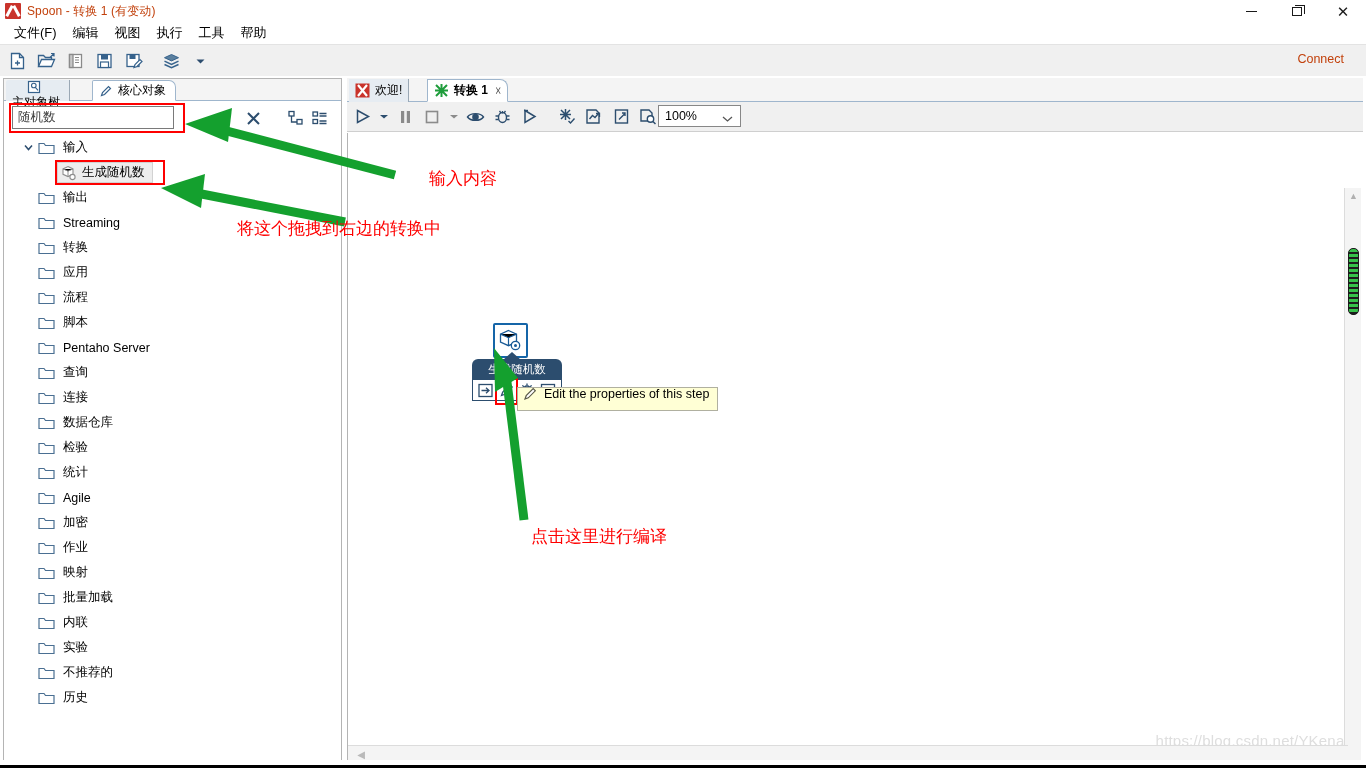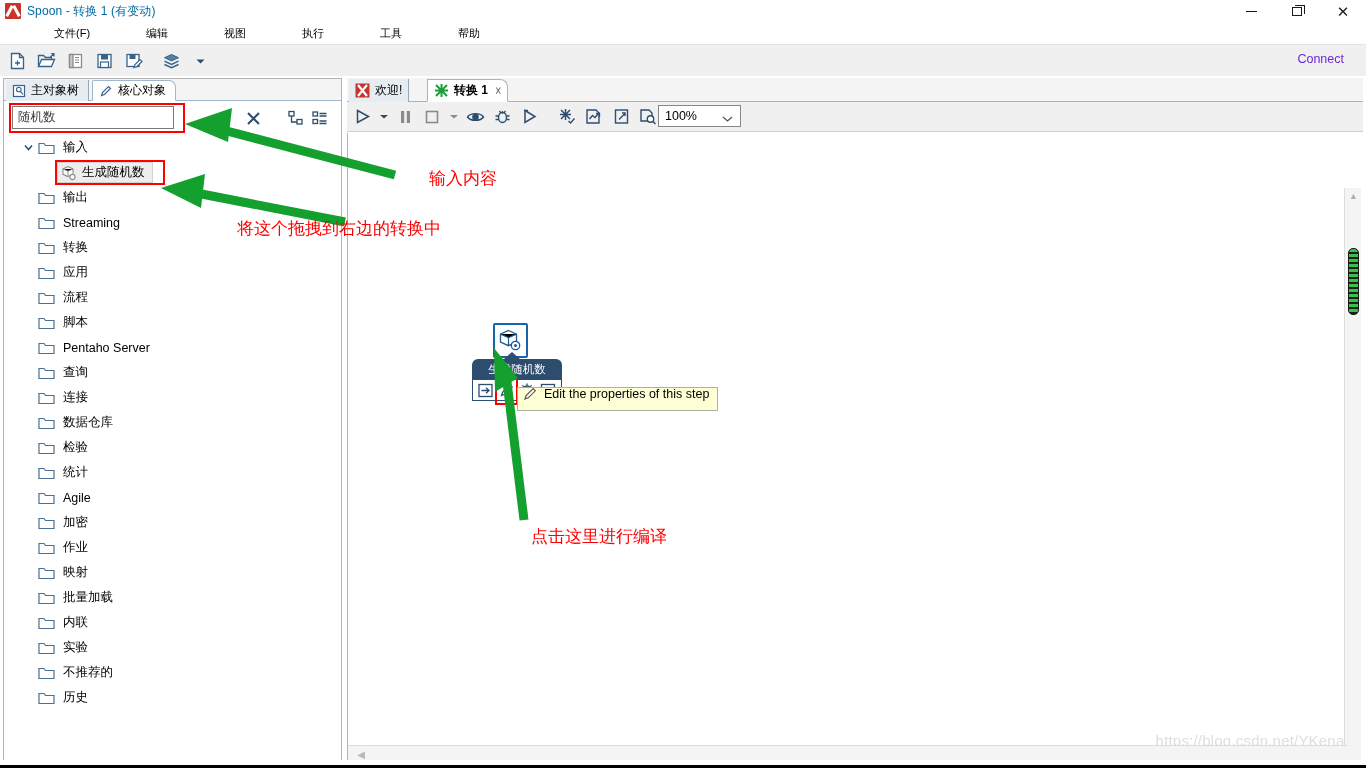--- a/index.html
+++ b/index.html
@@ -29,21 +29,21 @@
     width: 16px; height: 16px; margin-left: 5px; margin-right: 6px;
     background: #c9332b; position: relative; border-radius: 1px;
     flex: none;
   }
   .title-icon::before, .title-icon::after {
     content: ""; position: absolute; background: #fff;
   }
   .title-icon::before { left: 3px; top: 2px; width: 3px; height: 12px; transform: rotate(28deg); }
   .title-icon::after  { right: 3px; top: 2px; width: 3px; height: 12px; transform: rotate(-28deg); }
   .title-text {
-    font-size: 12px; color: #0369a1; letter-spacing: .1px; white-space: nowrap;
+    font-size: 12px; color: #c2410c; letter-spacing: .1px; white-space: nowrap;
   }
   .win-btns { position: absolute; right: 0; top: 0; height: 22px; display: flex; }
   .win-btn {
     width: 46px; height: 22px; display: flex; align-items: center; justify-content: center;
     font-size: 13px; color: #1a1a1a; line-height: 1;
   }
   .win-btn.min span { display:block; width: 11px; height: 1px; background:#1a1a1a; }
   .win-btn.max span {
     display:block; width: 10px; height: 9px; border: 1px solid #1a1a1a; position: relative;
   }
@@ -54,40 +54,40 @@
   .win-btn.close { font-size: 15px; font-weight: 300; }
 
   
   .menubar {
     position: absolute; top: 22px; left: 0;
     width: 1366px; height: 22px;
     background: #ffffff;
     display: flex; align-items: center; padding-left: 6px;
   }
   .menu-item {
-    font-size: 11px; color: #000; padding: 2px 8px; white-space: nowrap; margin-left: 40px;
+    font-size: 13px; color: #000; padding: 2px 8px; white-space: nowrap;
   }
 
   
   .maintoolbar {
     position: absolute; top: 44px; left: 0;
     width: 1366px; height: 32px;
     background: #f0f0f0;
     border-top: 1px solid #e3e3e3;
     display: flex; align-items: center;
   }
   .tb-btn {
     width: 27px; height: 26px; margin-left: 2px;
     display: flex; align-items: center; justify-content: center;
   }
   .tb-btn:first-child { margin-left: 4px; }
   .tb-sep { width: 9px; }
   .connect-link {
     position: absolute; right: 22px; top: 7px;
-    font-size: 12.5px; color: #6d28d9;
+    font-size: 12.5px; color: #c2410c;
   }
 
   
   .leftpanel {
     position: absolute; left: 3px; top: 78px;
     width: 339px; height: 685px;
     background: #ffffff;
     border: 1px solid #b4b4b4;
   }
   .tabstrip {
@@ -96,20 +96,21 @@
   }
   .ltab {
     position: absolute; top: 1px; height: 21px;
     display: flex; align-items: center; padding: 0 9px 0 6px;
     font-size: 12px; color: #000; white-space: nowrap;
     border-top-left-radius: 2px;
   }
   .ltab.inactive {
     left: 2px; background: #e6ecf2;
     border-right: 1px solid #9aa8b5;
+    flex-direction: column;
   }
   .ltab.active {
     left: 88px; background: #ffffff;
     border: 1px solid #9fb6cd; border-bottom: 1px solid #ffffff;
     border-top-right-radius: 7px;
   }
   .ltab-ico { width: 14px; height: 14px; margin-right: 5px; flex: none; }
 
   .searchrow {
     position: relative; height: 34px; width: 100%;

